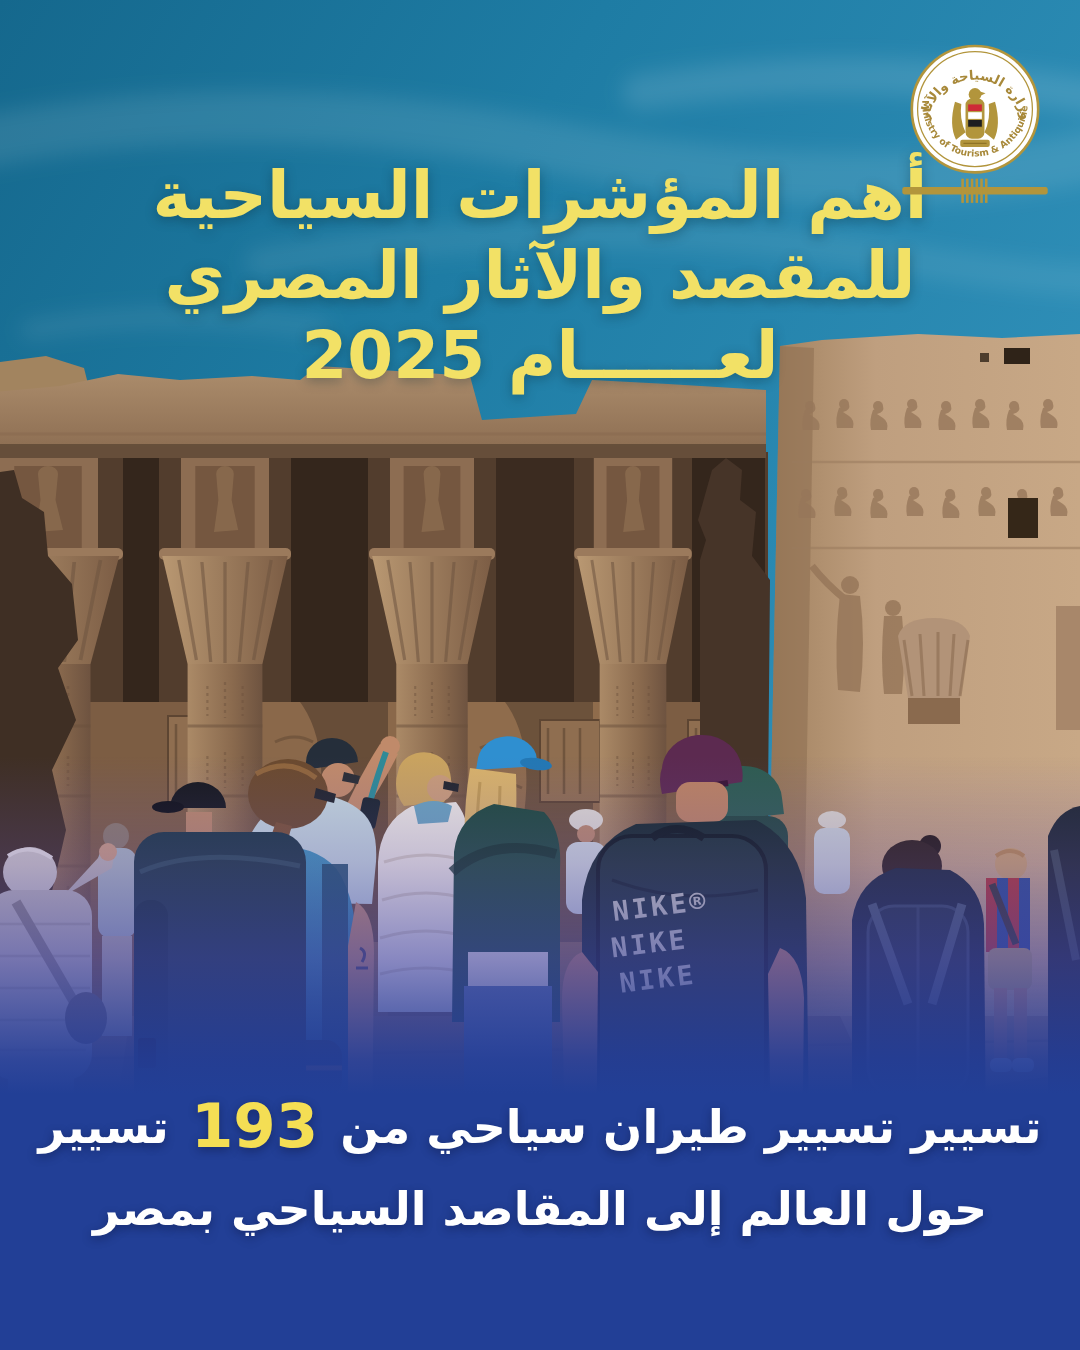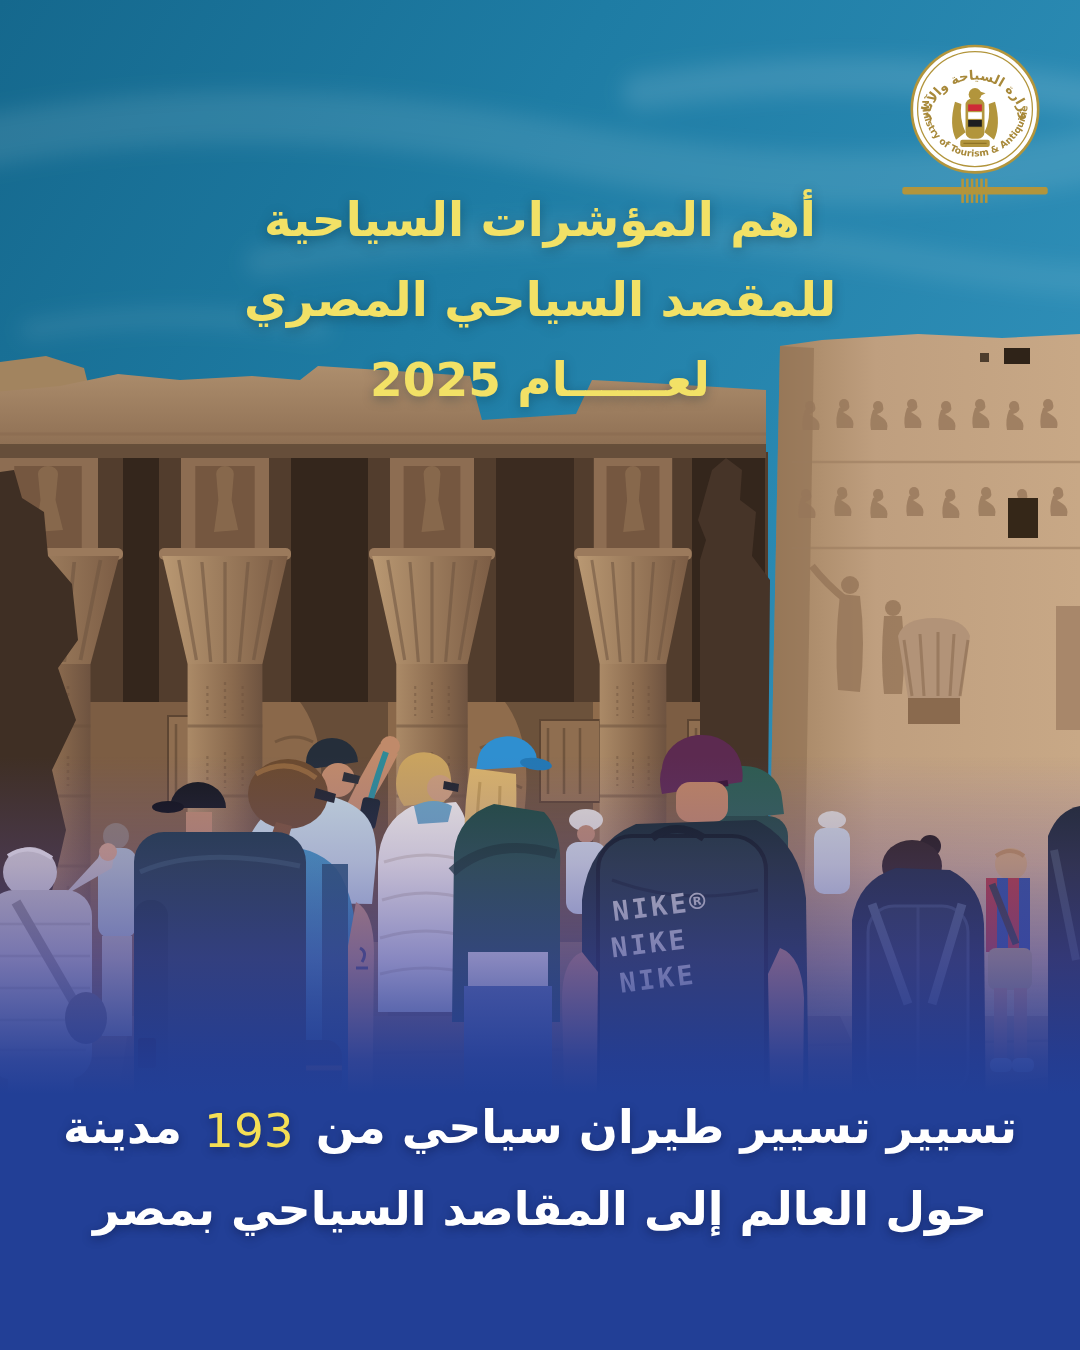--- a/index.html
+++ b/index.html
@@ -13,33 +13,33 @@
       rgba(34,63,150,0)    0%,
       rgba(34,63,150,0)    56%,
       rgba(98,80,175,.28)  64%,
       rgba(66,68,170,.58)  71%,
       rgba(37,62,152,.93)  78.5%,
       #223F96              81%,
       #223F96              100%);
   }
   .logo { position:absolute; top:42px; right:26px; width:158px; height:168px; z-index:3; }
   .title {
-    position:absolute; top:180px; left:0; width:100%; z-index:2;
+    position:absolute; top:156px; left:0; width:100%; z-index:2;
     text-align:center; direction:rtl;
-    color:#F2E166; font-weight:700; font-size:47px; line-height:80px;
+    color:#F2E166; font-weight:700; font-size:66px; line-height:80px;
     text-shadow:0 3px 12px rgba(8,40,52,.35);
   }
   .title .yr { letter-spacing:1px;text-align:center; }
   .stat {
     position:absolute; top:1086px; left:0; width:100%; z-index:2;
     text-align:center; direction:rtl;
     color:#ffffff; font-weight:700; font-size:46px; line-height:82px;
     text-shadow:0 3px 10px rgba(10,20,60,.45);
   }
-  .stat .num { color:#F4DE54; font-size:47px; font-weight:400; line-height:0;
+  .stat .num { color:#F4DE54; font-size:61px; font-weight:700; line-height:0;
                padding:0 6px; vertical-align:-4px; }
 </style>
 </head>
 <body>
 
 <div class="poster">
 
   <svg class="scene" viewBox="0 0 1080 1350" width="1080" height="1350" xmlns="http://www.w3.org/2000/svg">
     <defs>
       <linearGradient id="skyG" x1="0" y1="0" x2="0.8" y2="0.6">
@@ -372,22 +372,22 @@
       <rect x="66.5" y="129" width="2.4" height="23"></rect>
       <rect x="71" y="129" width="2.4" height="23"></rect>
       <rect x="75.5" y="129" width="2.4" height="23"></rect>
       <rect x="80" y="129" width="2.4" height="23"></rect>
       <rect x="84.5" y="129" width="2.4" height="23"></rect>
     </g>
   </svg>
 
   <h1 class="title">
     <div>أهم المؤشرات السياحية</div>
-    <div>للمقصد السياحي المصري</div>
+    <div>للمقصد والآثار المصري</div>
     <div><span>لعــــــام</span> <span class="yr">2025</span></div>
   </h1>
 
   <div class="stat">
-    <div><span>تسيير تسيير طيران سياحي من</span> <span class="num">193</span> <span>مدينة</span></div>
+    <div><span>تسيير تسيير طيران سياحي من</span> <span class="num">193</span> <span>تسيير</span></div>
     <div>حول العالم إلى المقاصد السياحي بمصر</div>
   </div>
 
 </div>
 
 </body></html>

